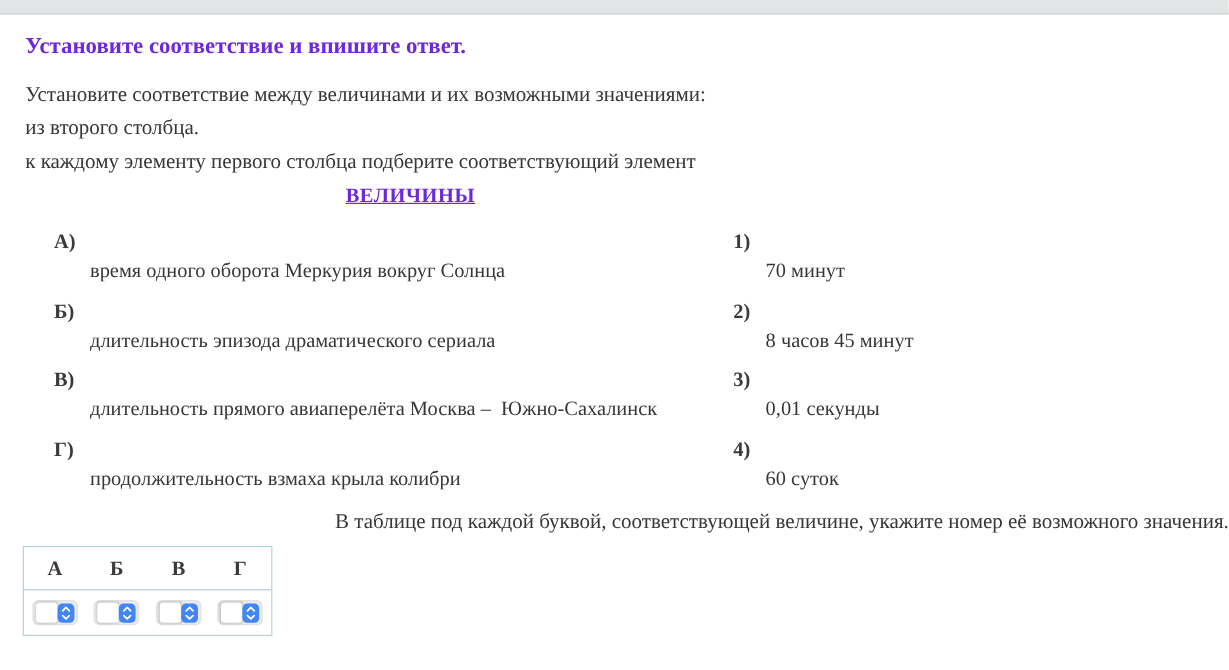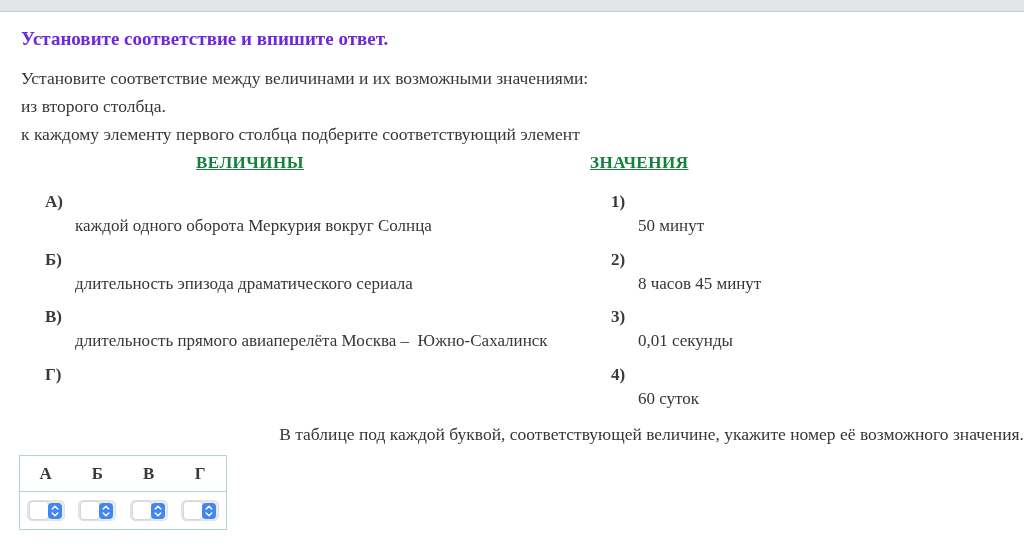--- a/index.html
+++ b/index.html
@@ -30,25 +30,25 @@
   .match-section {
     position: relative;
     margin-top: 5px;
     height: 259px;
     width: 1024px;
   }
   .col-header {
     position: absolute;
     top: 0;
     width: 200px;
-    text-align: left;
+    text-align: right;
     font-size: 17px;
     font-weight: bold;
     text-decoration: underline;
-    color: #15803d;
+    color: #6d28d9;
     letter-spacing: 0.5px;
   }
   .col-header.left  { left: 196px; }
   .col-header.right { left: 590px; }
   .pair-letter, .value-number {
     position: absolute;
     font-size: 17px;
     font-weight: bold;
     line-height: 22px;
     color: #3a3a3a;
@@ -138,38 +138,38 @@
 <h1 class="title">Установите соответствие и впишите ответ.</h1>
 
 <div class="intro">
   <div>Установите соответствие между величинами и их возможными значениями:</div>
   <div>из второго столбца.</div>
   <div>к каждому элементу первого столбца подберите соответствующий элемент</div>
 </div>
 
 <div class="match-section">
   <div class="col-header left">ВЕЛИЧИНЫ</div>
-  <div class="col-header right">ЗНАЧЕНИЯ</div>
 
   <div class="pair-letter row0">А)</div>
-  <div class="pair-text  row0t">каждой одного оборота Меркурия вокруг Солнца</div>
+  <div class="pair-text  row0t">время одного оборота Меркурия вокруг Солнца</div>
   <div class="value-number row0">1)</div>
-  <div class="value-text row0t">50 минут</div>
+  <div class="value-text row0t">70 минут</div>
 
   <div class="pair-letter row1">Б)</div>
   <div class="pair-text  row1t">длительность эпизода драматического сериала</div>
   <div class="value-number row1">2)</div>
   <div class="value-text row1t">8 часов 45 минут</div>
 
   <div class="pair-letter row2">В)</div>
   <div class="pair-text  row2t">длительность прямого авиаперелёта Москва –  Южно-Сахалинск</div>
   <div class="value-number row2">3)</div>
   <div class="value-text row2t">0,01 секунды</div>
 
   <div class="pair-letter row3">Г)</div>
+  <div class="pair-text  row3t">продолжительность взмаха крыла колибри</div>
   <div class="value-number row3">4)</div>
   <div class="value-text row3t">60 суток</div>
 </div>
 
 <div class="footer-text">В таблице под каждой буквой, соответствующей величине, укажите номер её возможного значения.</div>
 
 <div class="answer-table">
   <div class="answer-header-row">
     <div class="answer-header-cell">А</div>
     <div class="answer-header-cell">Б</div>

